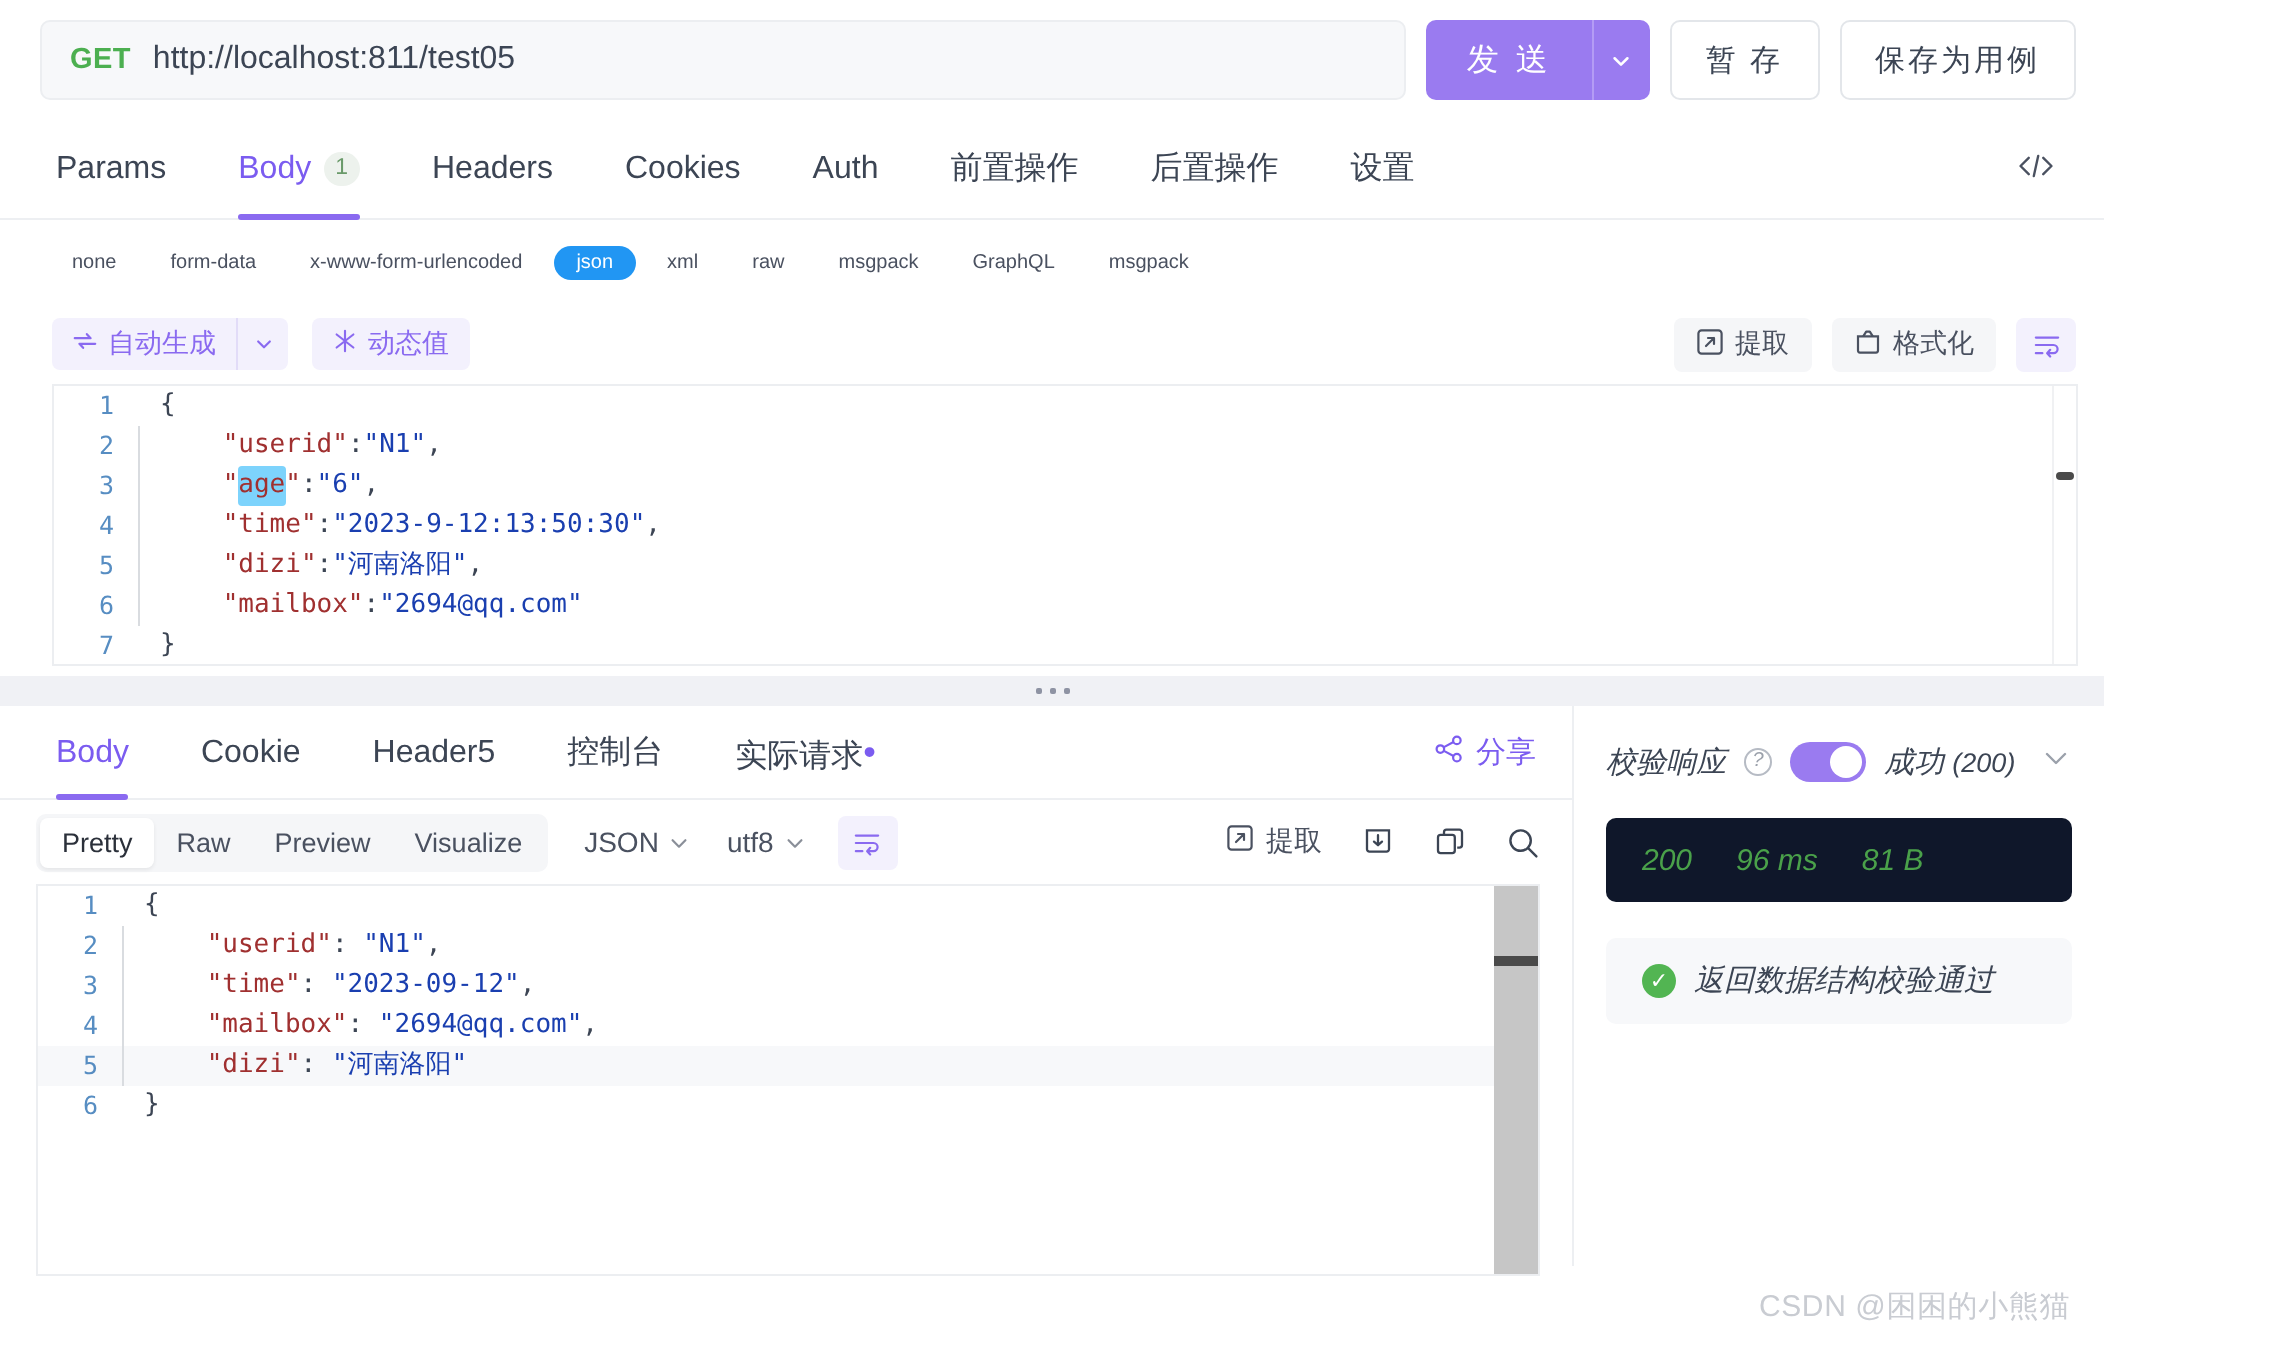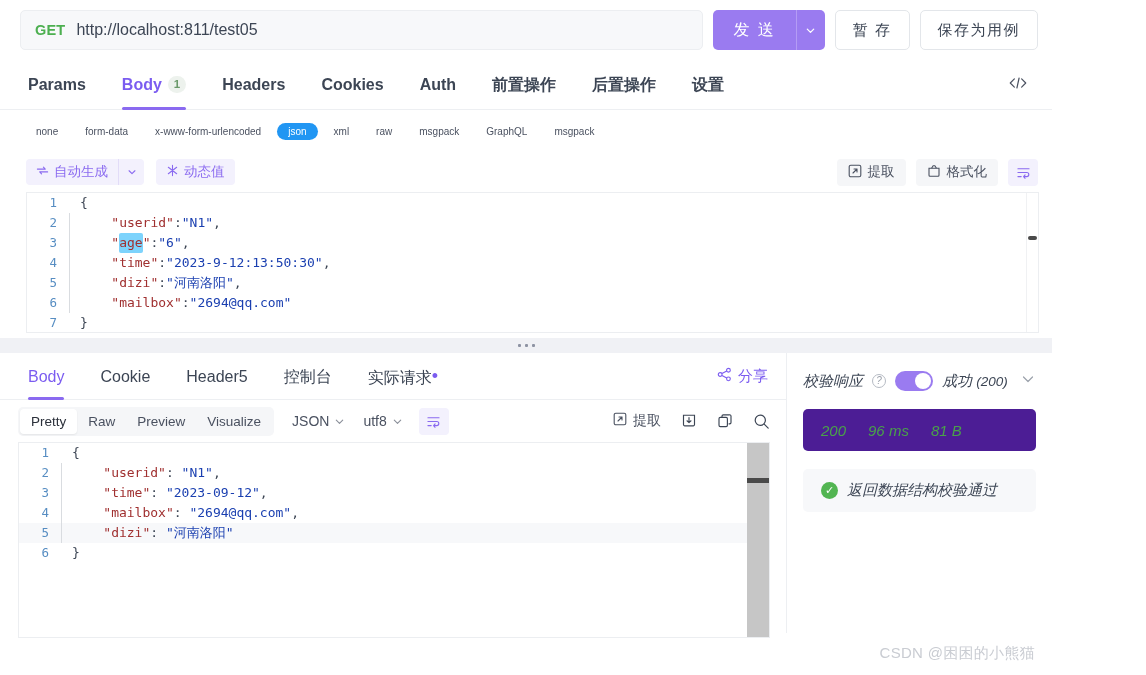--- a/index.html
+++ b/index.html
@@ -72,21 +72,20 @@
     white-space: nowrap;
   }
 
   
   .tabs {
     display: flex; align-items: center;
     padding: 0 24px 0 28px;
     height: 51px;
     border-bottom: 1px solid #edeff2;
     position: relative;
-    font-weight: bold;
   }
   .tab {
     font-size: 16px; color: #3c4554;
     margin-right: 36px;
     height: 51px; line-height: 51px;
     position: relative;
     cursor: pointer;
     white-space: nowrap;
   }
   .tab.active { color: #7b5cf0; }
@@ -299,21 +298,21 @@
   }
   .toggle:after {
     content: ""; position: absolute; right: 2px; top: 2px;
     width: 16px; height: 16px; border-radius: 50%; background: #fff;
   }
   .verify-status { font-size: 15px; color: #3c4554; white-space: nowrap; }
   .verify-status .code-num { font-size: 13.5px; }
   .chev-right { margin-left: auto; color: #9ba1ab; cursor: pointer; }
 
   .stats {
-    margin: 0 16px; background: #4c1d95; border-radius: 5px;
+    margin: 0 16px; background: #0f172a; border-radius: 5px;
     height: 42px; display: flex; align-items: center;
     padding: 0 18px; gap: 22px;
   }
   .stats span { color: #4aa14a; font-size: 15px; }
 
   .pass-box {
     margin: 18px 16px 0 16px; background: #f7f8fa; border-radius: 5px;
     height: 43px; display: flex; align-items: center; gap: 9px;
     padding: 0 18px;
   }

